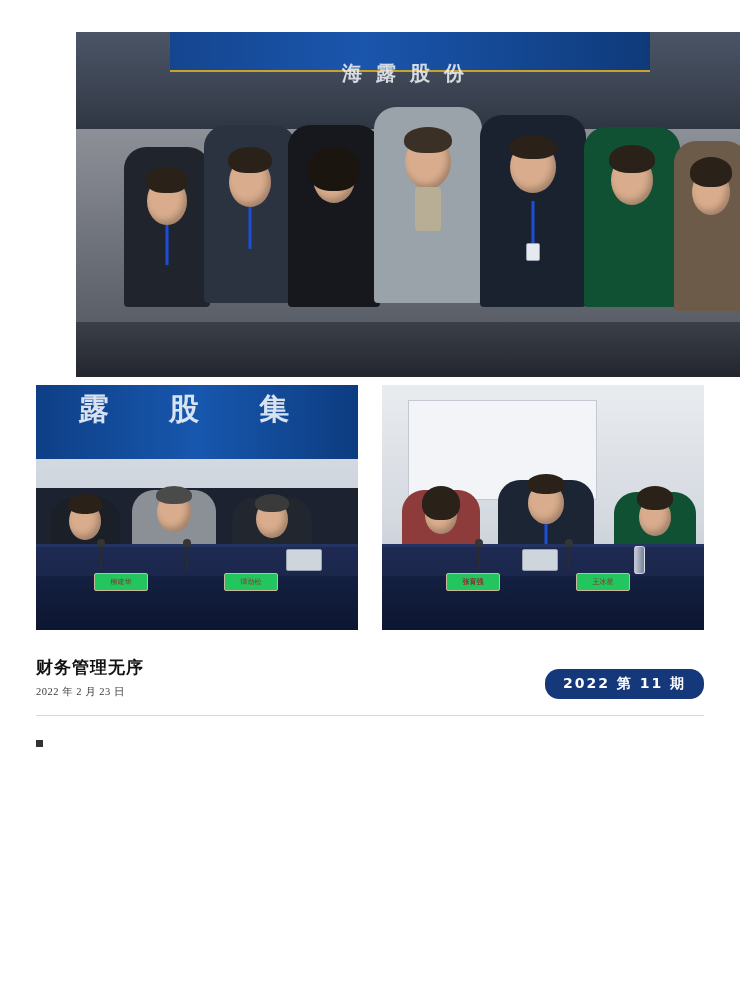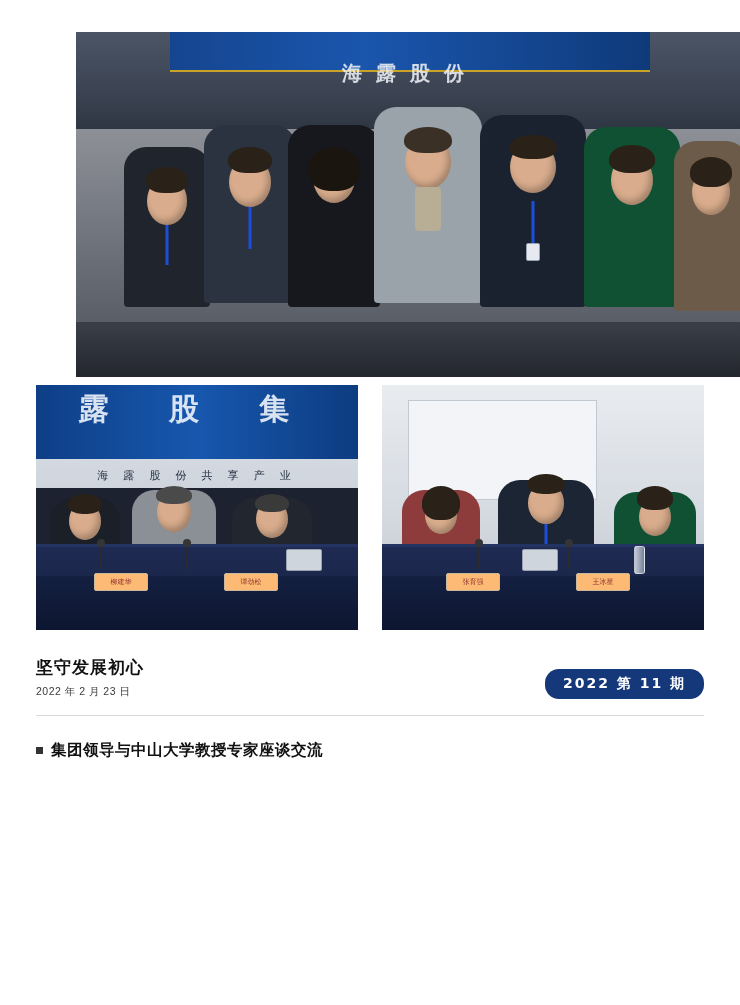--- a/index.html
+++ b/index.html
@@ -101,21 +101,21 @@
     position: absolute; left: -4%; right: -4%; bottom: 0; height: 34%;
     background: linear-gradient(180deg, #1e2a52 0%, #16203f 100%);
     border-top: 3px solid #243462;
   }
   .table-skirt {
     position: absolute; left: -4%; right: -4%; bottom: 0; height: 22%;
     background: linear-gradient(180deg, #142041 0%, #0d1630 100%);
   }
   .nameplate {
     position: absolute; bottom: 16%;
-    height: 16px; background: #fdba74; border: 1px solid #c9b89e;
+    height: 16px; background: #22c55e; border: 1px solid #c9b89e;
     border-radius: 2px; color: #8c2d2d; font-size: 7px;
     display: flex; align-items: center; justify-content: center;
     font-family: "DejaVu Sans", sans-serif;
   }
   .mic {
     position: absolute; bottom: 25%;
     width: 2px; height: 26px; background: #2b2b2b;
   }
   .mic::after {
     content: ""; position: absolute; top: -4px; left: -3px;
@@ -163,21 +163,21 @@
     font-weight: bold;
     color: #111;
     letter-spacing: 1px;
     font-family: "DejaVu Sans", sans-serif;
   }
   .dept-date {
     margin-top: 6px;
     font-size: 10.5px;
     color: #3b3b3b;
     letter-spacing: .5px;
-    font-family: Liberation Sans, sans-serif;
+    font-family: Liberation Serif, serif;
   }
   .issue-badge {
     background: #15387a;
     color: #ffffff;
     font-size: 14px;
     font-weight: bold;
     padding: 6px 18px;
     border-radius: 14px;
     letter-spacing: 2px;
     font-family: "DejaVu Sans", sans-serif;
@@ -279,21 +279,20 @@
   </div>
 
   <div class="photo-row">
 
     <div class="photo-sub">
       <div class="scene">
         <div class="screen-wall"></div>
         <div class="blue-banner2">
           <div class="bt">露 股 集</div>
         </div>
-        <div class="sub-banner-text">海 露 股 份    共 享 产 业</div>
 
         <div class="person" style="left:14px;width:70px;height:132px;">
           <div class="body" style="width:70px;height:96px;background:#1b1f27;"></div>
           <div class="head" style="width:32px;height:38px;bottom:90px;"></div>
           <div class="hair" style="width:34px;height:20px;bottom:116px;"></div>
         </div>
         <div class="person" style="left:96px;width:84px;height:140px;">
           <div class="body" style="width:84px;height:104px;background:#8b8f96;"></div>
           <div class="head" style="width:34px;height:40px;bottom:98px;"></div>
           <div class="hair" style="width:36px;height:18px;bottom:126px;background:#4a4a4a;"></div>
@@ -335,36 +334,35 @@
           <div class="head" style="width:32px;height:38px;bottom:94px;"></div>
           <div class="hair" style="width:36px;height:24px;bottom:120px;"></div>
         </div>
 
         <div class="table-top"></div>
         <div class="table-skirt"></div>
         <div class="mic" style="left:96px;"></div>
         <div class="mic" style="left:186px;"></div>
         <div class="bottle" style="left:252px;"></div>
         <div class="laptop" style="left:140px;"></div>
-        <div class="nameplate" style="left:64px;width:52px;">张育强</div>
+        <div class="nameplate" style="left:64px;width:52px;font-weight:bold;">张育强</div>
         <div class="nameplate" style="left:194px;width:52px;">王冰星</div>
       </div>
     </div>
   </div>
 
   <div class="meta-row">
     <div>
-      <div class="dept-name">坚守发展初心</div>
+      <div class="dept-name">财务管理无序</div>
       <div class="dept-date">2022 年 2 月 23 日</div>
     </div>
     <div class="issue-badge">2022  第 11 期</div>
   </div>
 
   <div class="rule"></div>
 
   <div class="article">
     <div class="headline">
       <span class="bullet-square"></span>
-      <span>集团领导与中山大学教授专家座谈交流</span>
     </div>
   </div>
 
 </div>
 
 </body></html>

